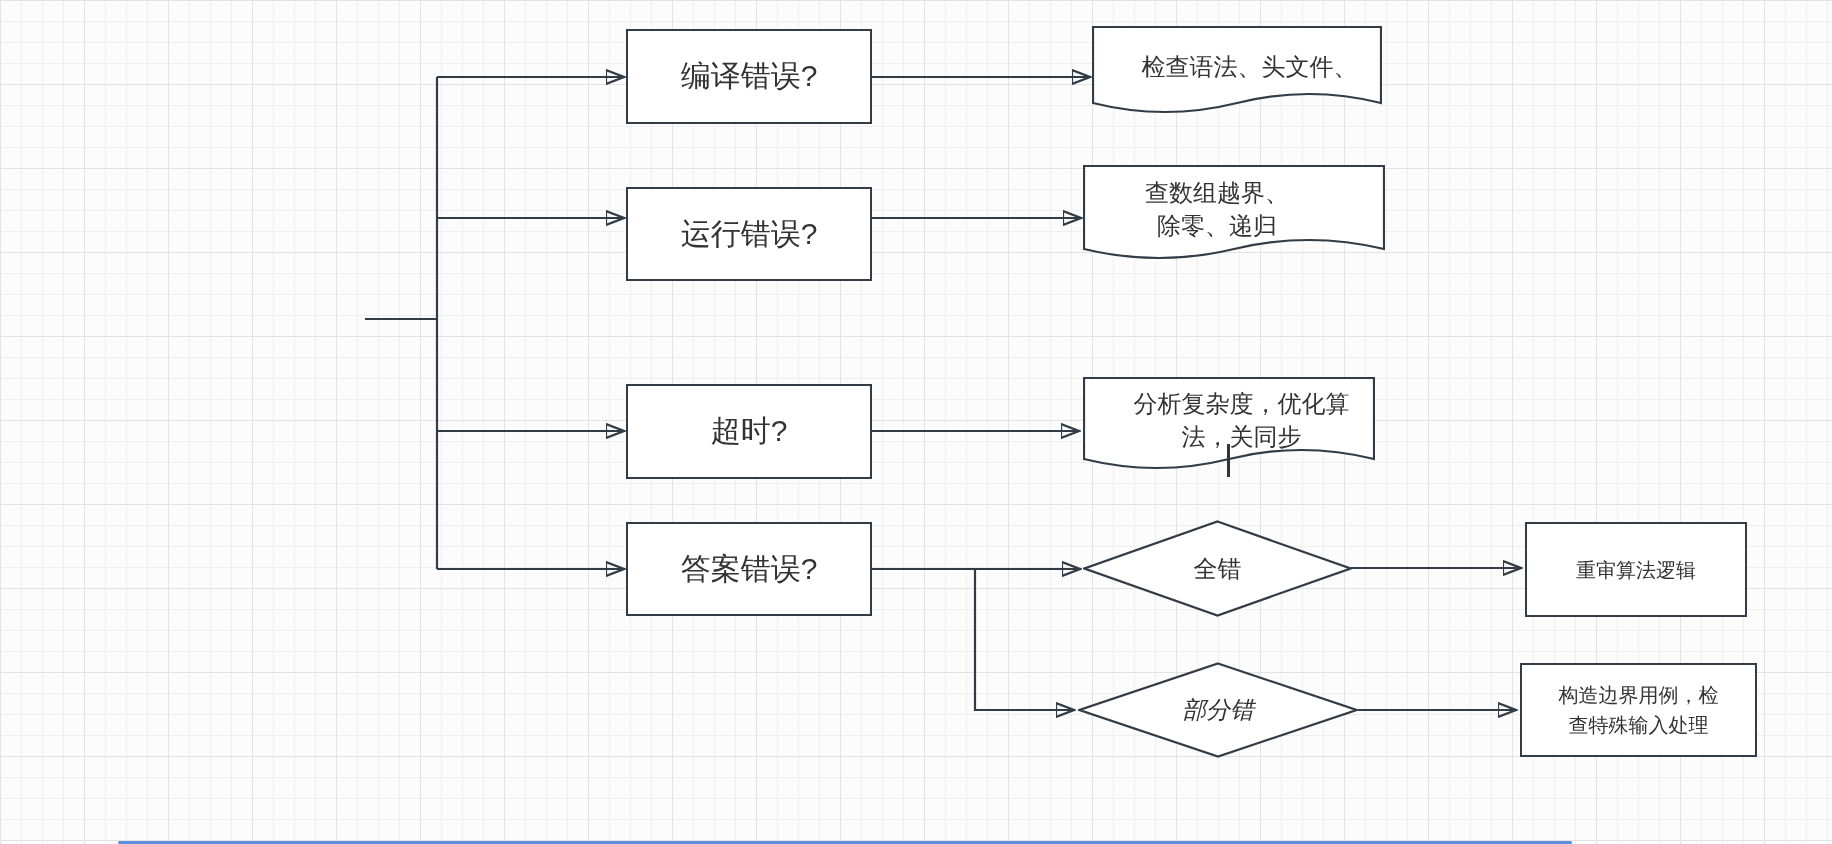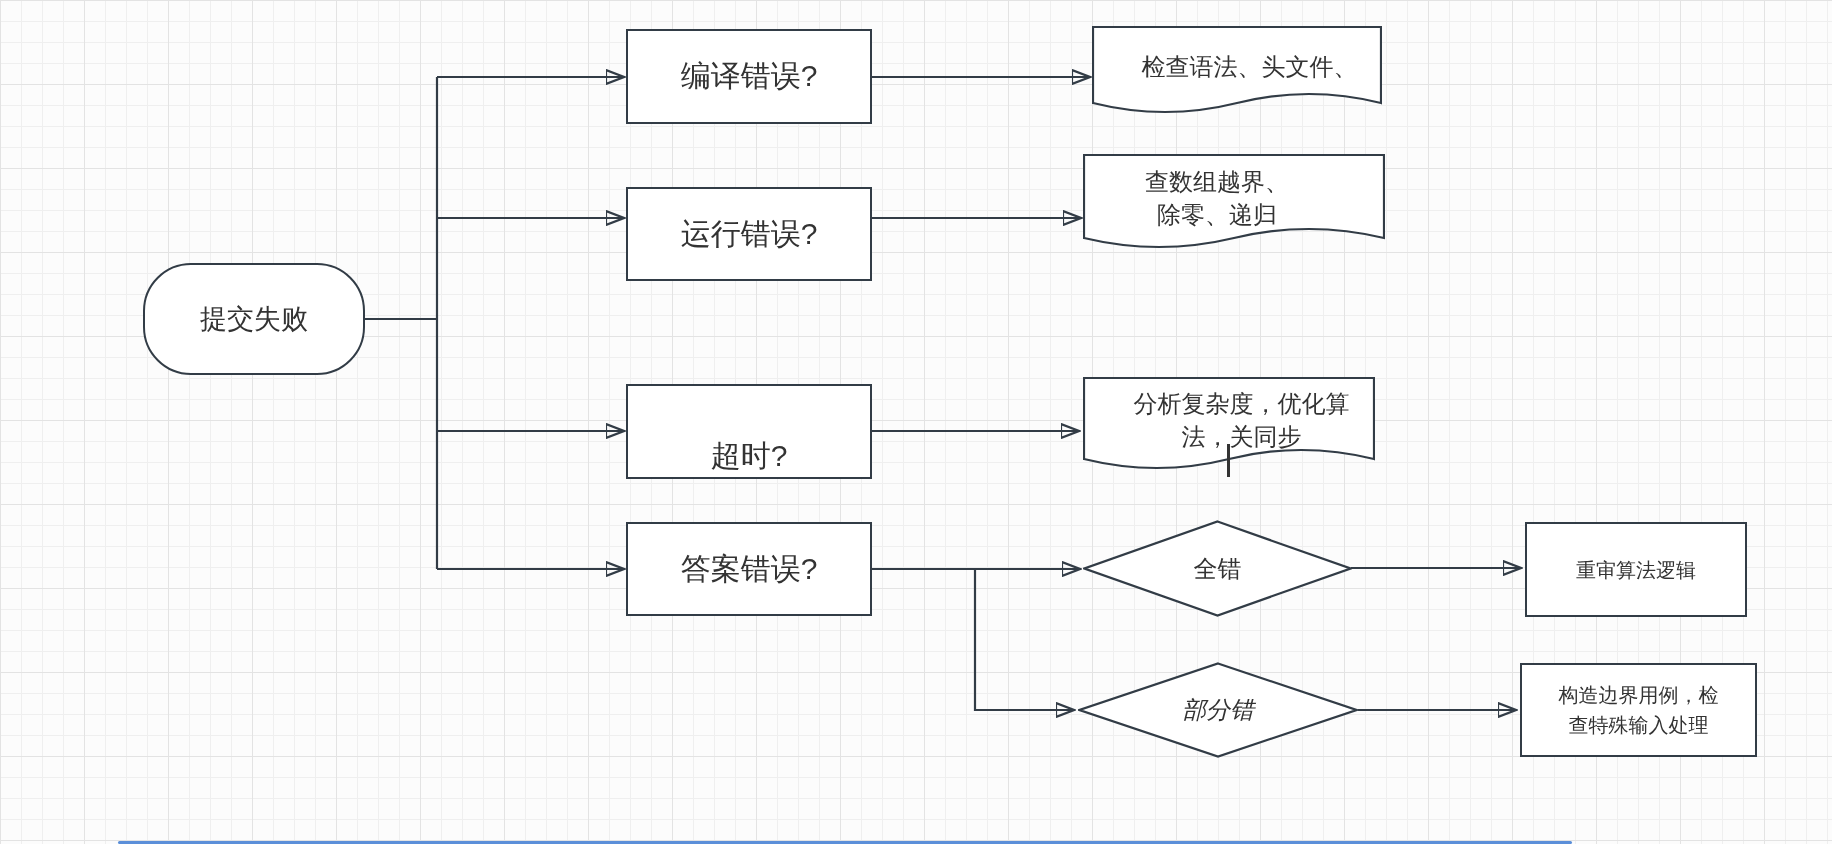--- a/index.html
+++ b/index.html
@@ -76,47 +76,44 @@
     <path d="M437,569 H624" marker-end="url(#arrowhead)"></path>
     <path d="M872,77 H1090" marker-end="url(#arrowhead)"></path>
     <path d="M872,218 H1081" marker-end="url(#arrowhead)"></path>
     <path d="M872,431 H1079" marker-end="url(#arrowhead)"></path>
     <path d="M872,569 H1080" marker-end="url(#arrowhead)"></path>
     <path d="M975,569 V710 H1074" marker-end="url(#arrowhead)"></path>
     <path d="M1351,568 H1521" marker-end="url(#arrowhead)"></path>
     <path d="M1358,710 H1516" marker-end="url(#arrowhead)"></path>
   </svg>
 
-  <div class="node rect-node stadium" style="left:143px; top:263px; width:222px; height:112px;">
-    <span class="label">提交失败</span>
-  </div>
 
   <div class="node rect-node question" style="left:626px; top:29px; width:246px; height:95px;">
     <span class="label">编译错误?</span>
   </div>
   <div class="node rect-node question" style="left:626px; top:187px; width:246px; height:94px;">
     <span class="label">运行错误?</span>
   </div>
-  <div class="node rect-node question" style="left:626px; top:384px; width:246px; height:95px;align-items:flex-end;">
+  <div class="node rect-node question" style="left:626px; top:384px; width:246px; height:95px;">
     <span class="label">超时?</span>
   </div>
   <div class="node rect-node question" style="left:626px; top:522px; width:246px; height:94px;">
     <span class="label">答案错误?</span>
   </div>
 
   <div class="node shape-node doc-node" style="left:1092px; top:26px; width:290px; height:96px;">
     <svg class="shape-svg" width="290" height="96" viewBox="0 0 290 96">
       <path class="shape-fill" d="M1,1 H289 V77 Q217,59 145,77 Q73,95 1,77 Z"></path>
     </svg>
     <div class="label">
       <div>检查语法、头文件、</div>
     </div>
   </div>
 
-  <div class="node shape-node doc-node" style="left:1083px; top:154px; width:243px; height:103px;justify-content:center;">
+  <div class="node shape-node doc-node" style="left:1083px; top:165px; width:243px; height:103px;justify-content:center;">
     <svg class="shape-svg" width="302" height="103" viewBox="0 0 302 103">
       <path class="shape-fill" d="M1,1 H301 V84 Q226,66 151,84 Q76,102 1,84 Z"></path>
     </svg>
     <div class="label">
       <div>查数组越界、</div>
       <div>除零、递归</div>
     </div>
   </div>
 
   <div class="node shape-node doc-node" style="left:1083px; top:377px; width:292px; height:101px;">

